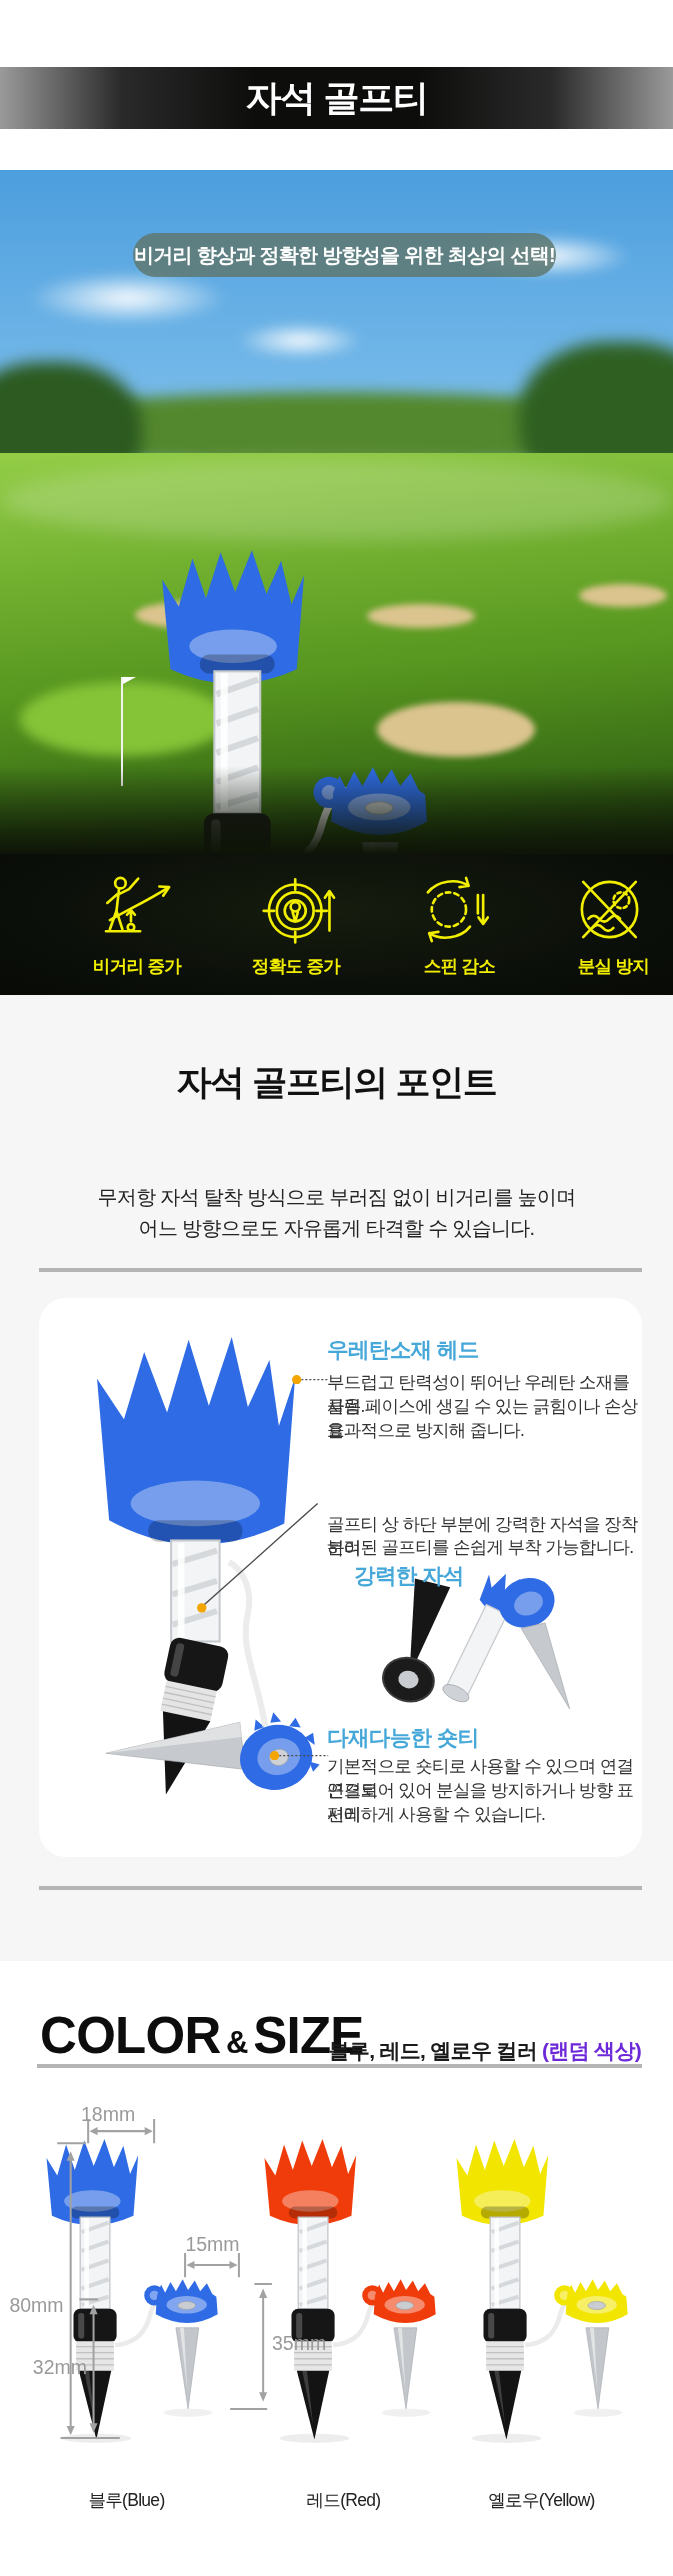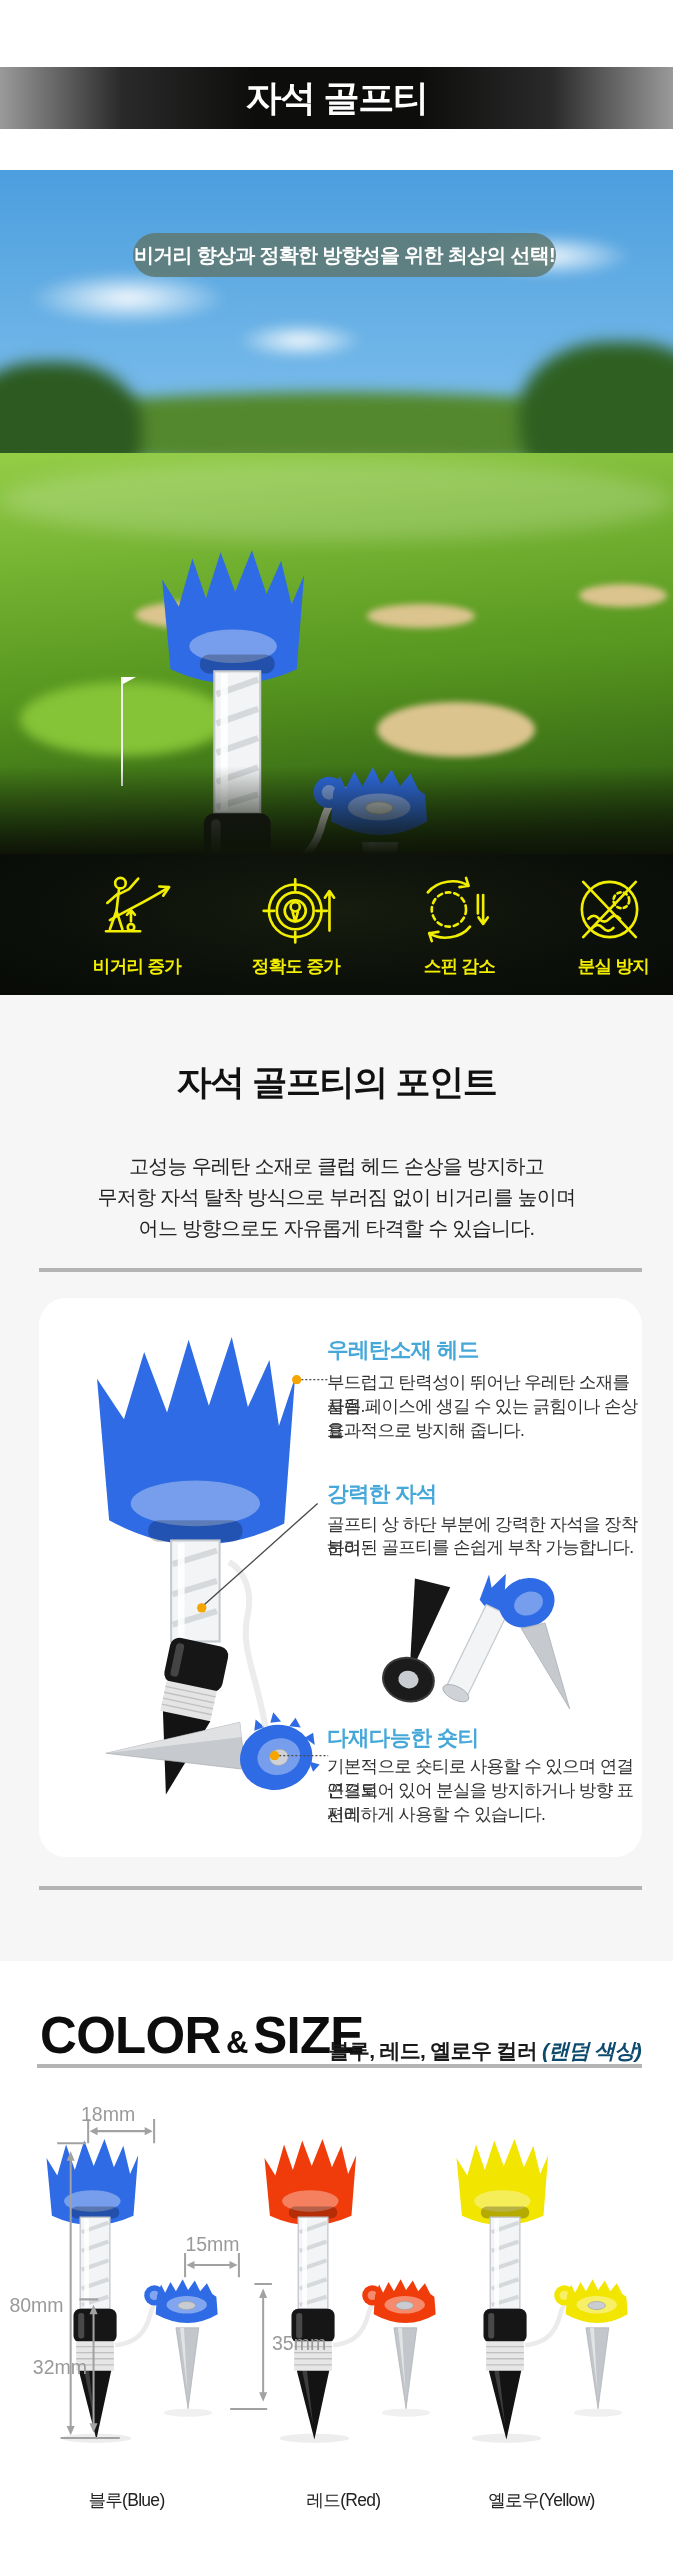--- a/index.html
+++ b/index.html
@@ -173,21 +173,20 @@
           <path d="M34,88 q8,-9 16,0 q8,9 16,0"></path>
           <path d="M20,18 L100,102 M100,18 L20,102"></path>
         </g>
       </svg>
       <div class="benefit-label">분실 방지</div>
     </div>
   </div>
 
   <div class="abs gray-section"></div>
   <div class="abs points-title">자석 골프티의 포인트</div>
-  <div class="abs points-line" style="top:1153px;">고성능 우레탄 소재로 클럽 헤드 손상을 방지하고</div>
   <div class="abs points-line" style="top:1184px;">무저항 자석 탈착 방식으로 부러짐 없이 비거리를 높이며</div>
   <div class="abs points-line" style="top:1215px;">어느 방향으로도 자유롭게 타격할 수 있습니다.</div>
   <div class="abs divider" style="left:39px;top:1268px;width:603px;"></div>
 
   <div class="abs card"></div>
 
   <svg class="abs" style="left:39px;top:1298px;" width="603" height="559" viewBox="0 0 895 830">
 
     <path d="M104,330 L86,120 L126,180 L156,80 L190,170 L222,62 L252,160 L286,58 L310,162 L342,92 L356,190 L380,118 L364,335 Q230,400 104,330 Z" fill="#2e6be4"></path>
     <ellipse cx="232" cy="305" rx="96" ry="34" fill="#ffffff" opacity="0.35"></ellipse>
@@ -244,36 +243,36 @@
   <svg class="abs" style="left:269px;top:1751px;" width="62" height="9.4" viewBox="0 0 92 14">
     <line x1="15" y1="7" x2="88" y2="7" stroke="#4a4a4a" stroke-width="2" stroke-dasharray="3,3"></line>
     <circle cx="8" cy="7" r="7" fill="#f5a500"></circle>
   </svg>
 
   <div class="abs feat-title" style="top:1335px;">우레탄소재 헤드</div>
   <div class="abs feat-line" style="top:1370px;">부드럽고 탄력성이 뛰어난 우레탄 소재를 사용.</div>
   <div class="abs feat-line" style="top:1394px;">클럽 페이스에 생길 수 있는 긁힘이나 손상을</div>
   <div class="abs feat-line" style="top:1418px;">효과적으로 방지해 줍니다.</div>
 
-  <div class="abs feat-title" style="top:1479px;">강력한 자석</div>
+  <div class="abs feat-title" style="top:1561px;margin-left:27px;">강력한 자석</div>
   <div class="abs feat-line" style="top:1512px;">골프티 상 하단 부분에 강력한 자석을 장착하여</div>
   <div class="abs feat-line" style="top:1535px;">분리된 골프티를 손쉽게 부착 가능합니다.</div>
 
   <div class="abs feat-title" style="top:1723px;">다재다능한 숏티</div>
   <div class="abs feat-line" style="top:1754px;">기본적으로 숏티로 사용할 수 있으며 연결끈으로</div>
   <div class="abs feat-line" style="top:1778px;">연결되어 있어 분실을 방지하거나 방향 표시에</div>
   <div class="abs feat-line" style="top:1802px;">편리하게 사용할 수 있습니다.</div>
 
   <div class="abs divider" style="left:39px;top:1886px;width:603px;"></div>
 
   <div class="abs cs-title">
     <span class="big">COLOR</span><span class="amp">&amp;</span><span class="big">SIZE</span>
   </div>
   <div class="abs cs-caption">
-    <span>블루, 레드, 옐로우 컬러 </span><span style="color:#0c4a6e;font-style:italic;">(랜덤 색상)</span>
+    <span>블루, 레드, 옐로우 컬러 </span><span style="color:#6d28d9;">(랜덤 색상)</span>
   </div>
   <div class="abs divider" style="left:37px;top:2064px;width:605px;"></div>
 
   <svg class="abs" style="left:13.5px;top:2135px;" width="216" height="310" viewBox="0 0 320 460">
     <ellipse cx="122" cy="450" rx="52" ry="7" fill="#000" opacity="0.07"></ellipse>
     <ellipse cx="258" cy="412" rx="36" ry="6" fill="#000" opacity="0.06"></ellipse>
     <g>
       <path d="M56,120 L48,34 L64,60 L77,14 L90,52 L104,8 L118,46 L134,6 L148,48 L162,16 L172,58 L184,30 L177,120 Q116,148 56,120 Z" fill="#2e6be4"></path>
       <ellipse cx="116" cy="98" rx="42" ry="16" fill="#ffffff" opacity="0.35"></ellipse>
       <rect x="84" y="106" width="72" height="18" rx="9" fill="#000" opacity="0.25"></rect>

